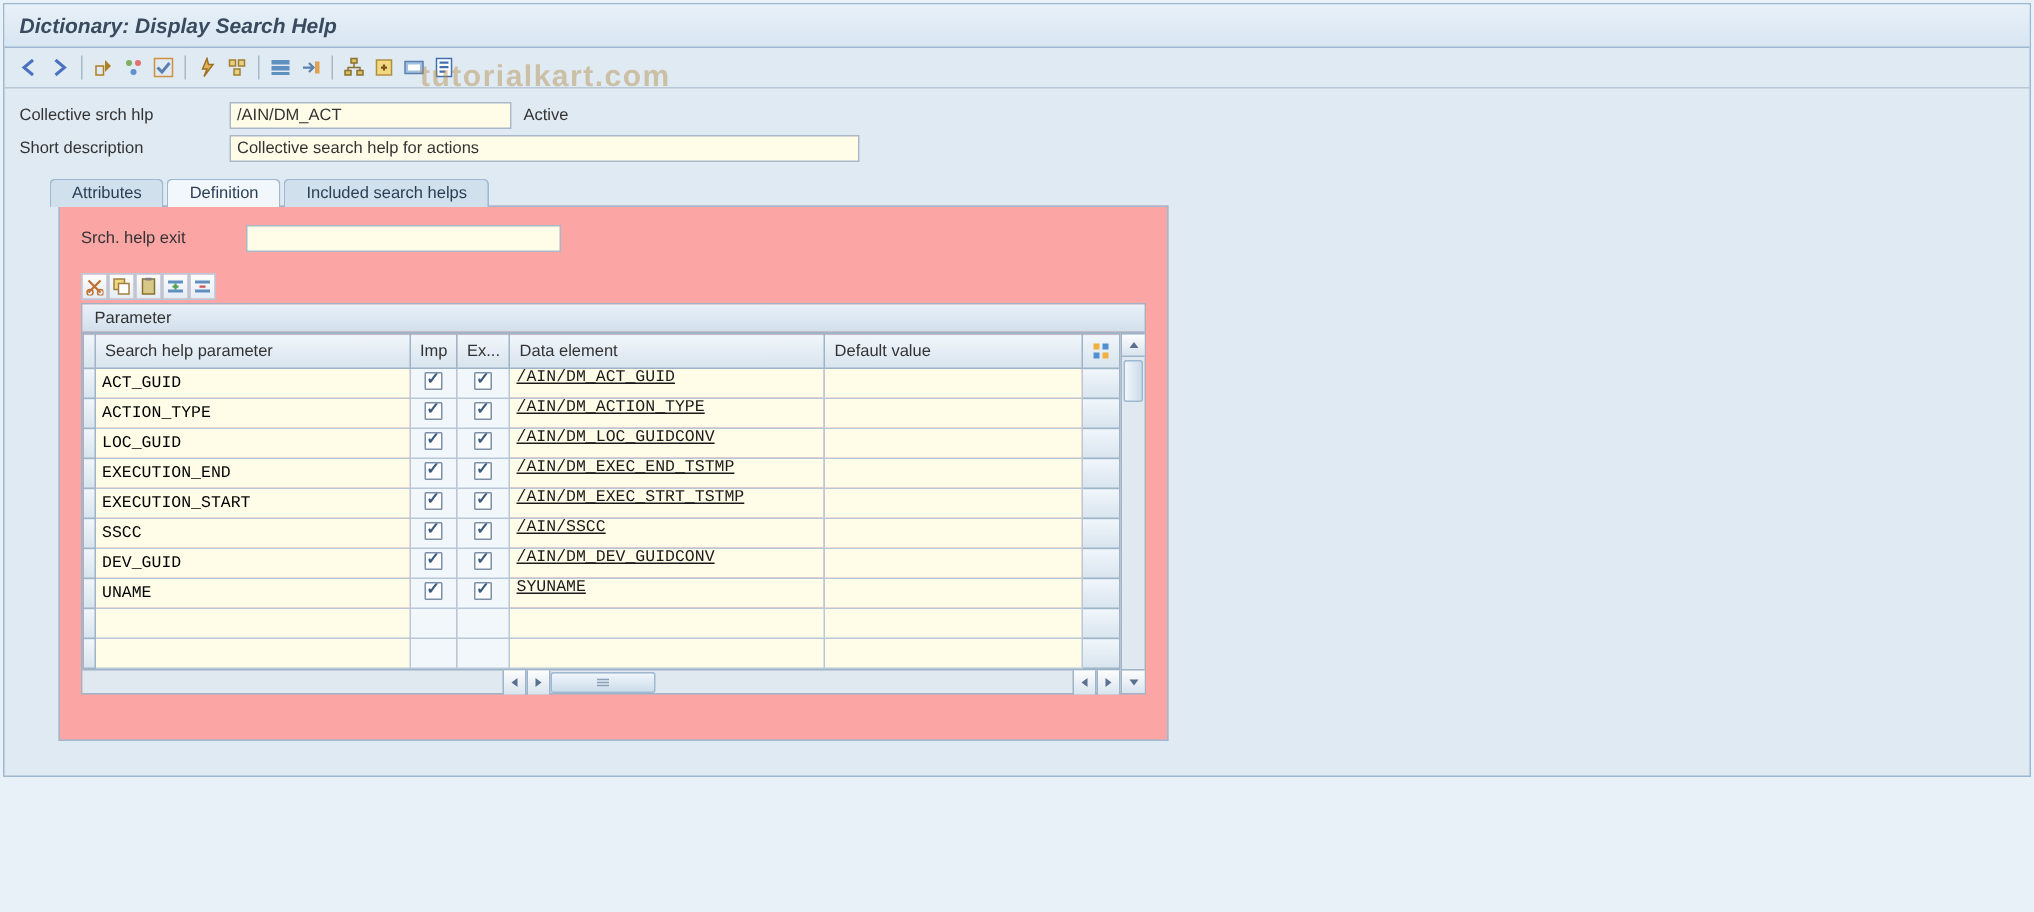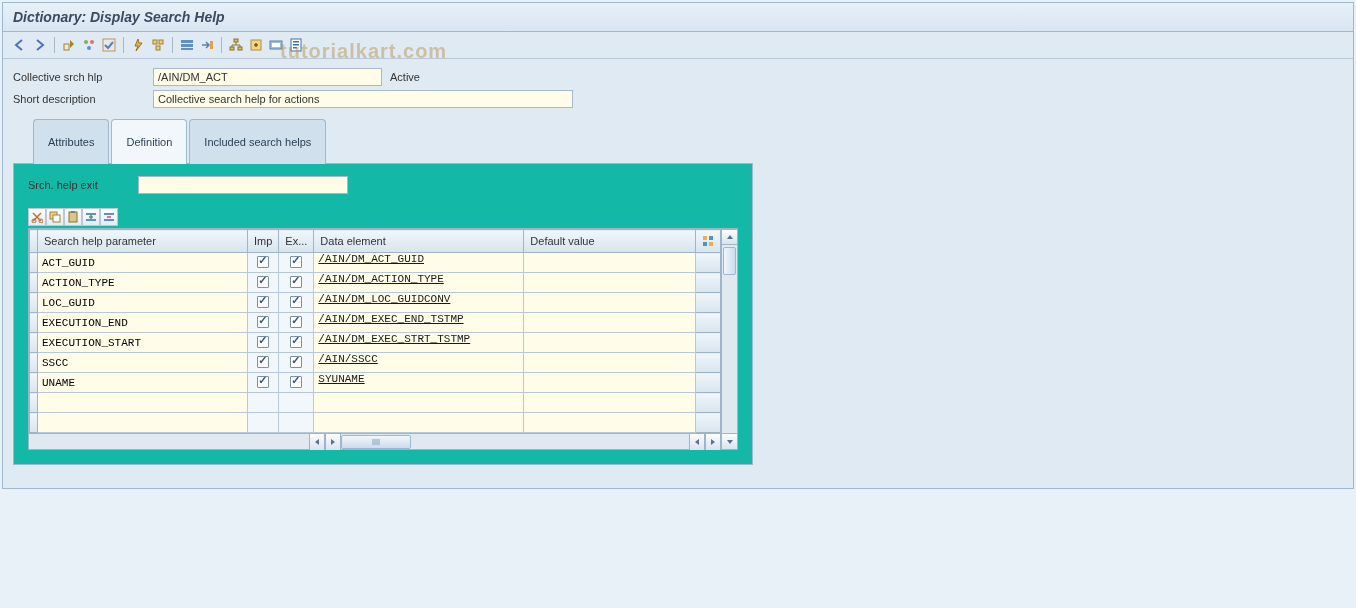--- a/index.html
+++ b/index.html
@@ -8,23 +8,23 @@
     .title-bar { background: linear-gradient(#e8f0f8,#d8e6f2); border-bottom: 1px solid #9db8d0; padding: 6px 10px; font-style: italic; font-weight: bold; font-size: 14px; color: #3a4a5f; }
     .toolbar { padding: 4px 8px; border-bottom: 1px solid #b8c8d8; display: flex; align-items: center; gap: 2px; }
     .tb-icon { width: 18px; height: 18px; display: inline-flex; align-items: center; justify-content: center; border: 1px solid transparent; border-radius: 2px; cursor: pointer; }
     .tb-sep { width: 1px; height: 16px; background: #a8b8c8; margin: 0 3px; }
     .info-area { padding: 6px 10px 12px; }
     .info-row { display: flex; align-items: center; margin: 2px 0; height: 20px; }
     .info-label { width: 140px; font-size: 11px; }
     .info-field { background: #fffde8; border: 1px solid #a8b8c8; height: 18px; line-height: 16px; padding: 0 4px; font-size: 11px; }
     .info-status { margin-left: 8px; font-size: 11px; }
     .tabs { display: flex; align-items: flex-end; margin: 10px 0 0 20px; position: relative; z-index: 2; }
-    .tab { background: #d0e0ec; border: 1px solid #9db8d0; border-bottom: none; padding: 16px 14px; font-size: 11px; border-radius: 4px 4px 0 0; margin-right: 2px; cursor: pointer; color: #2a3f55; }
+    .tab { background: #d0e0ec; border: 1px solid #9db8d0; border-bottom: none; padding: 3px 14px; font-size: 11px; border-radius: 4px 4px 0 0; margin-right: 2px; cursor: pointer; color: #2a3f55; }
     .tab.active { background: #f2f7fb; font-weight: normal; }
-    .panel { border: 1px solid #9db8d0; margin: 0 10px 10px 0; background: #14b8a6; padding: 12px 14px 14px; width: 740px; position: relative; top: -1px; }
+    .panel { border: 1px solid #9db8d0; margin: 0 10px 10px 26px; background: #fca5a5; padding: 12px 14px 30px; width: 740px; position: relative; top: -1px; }
     .panel-row { display: flex; align-items: center; margin-bottom: 14px; }
     .panel-label { width: 110px; font-size: 11px; }
     .panel-field { background: #fffde8; border: 1px solid #a8b8c8; height: 18px; width: 210px; }
     .mini-toolbar { display: flex; gap: 0; margin-bottom: 2px; }
     .mini-btn { width: 18px; height: 18px; border: 1px solid #b8c8d8; background: linear-gradient(#fdfdfd,#e4ecf4); display: inline-flex; align-items: center; justify-content: center; cursor: pointer; }
     .grid-box { border: 1px solid #a0b4c8;}
     .grid-caption { background: linear-gradient(#e8f0f8,#d2e0ec); border-bottom: 1px solid #a0b4c8; padding: 3px 8px; font-size: 11px; }
     .grid-body { display: flex; }
     .grid-table { flex: 1; }
     .grid-sb { width: 16px; background: #e0e8f0; border-left: 1px solid #a0b4c8; position: relative; }
@@ -142,21 +142,21 @@
           <rect x="4" y="3" width="6" height="1.5" fill="#4070b0"></rect>
           <rect x="4" y="6" width="6" height="1.5" fill="#4070b0"></rect>
           <rect x="4" y="9" width="4" height="1.5" fill="#4070b0"></rect>
         </svg>
       </span>
   </div>
 
   <div class="info-area">
     <div class="info-row">
       <div class="info-label">Collective srch hlp</div>
-      <div class="info-field" style="width:229px">/AIN/DM_ACT</div>
+      <div class="info-field" style="width:188px">/AIN/DM_ACT</div>
       <div class="info-status">Active</div>
     </div>
     <div class="info-row">
       <div class="info-label">Short description</div>
       <div class="info-field" style="width:420px">Collective search help for actions</div>
     </div>
 
     <div class="tabs" id="tabs-container">
         <div class="tab">Attributes</div>
         <div class="tab active">Definition</div>
@@ -199,20 +199,21 @@
         <span class="mini-btn">
             <svg width="12" height="12">
               <rect x="1" y="2" width="10" height="2" fill="#6090c0"></rect>
               <rect x="1" y="8" width="10" height="2" fill="#6090c0"></rect>
               <path d="M4 6 L8 6" stroke="#d05050" stroke-width="1.5"></path>
             </svg>
           </span>
       </div>
 
       <div class="grid-box">
+        <div class="grid-caption">Parameter</div>
         <div class="grid-body">
           <div class="grid-table">
             <table>
               <thead>
                 <tr>
                   <th class="sel"></th>
                   <th style="width:210px">Search help parameter</th>
                   <th style="width:30px">Imp</th>
                   <th style="width:30px">Ex...</th>
                   <th style="width:210px">Data element</th>
@@ -289,20 +290,31 @@
                     <td class="chk-cell"><span class="chk on"></span></td>
                     <td class="chk-cell"><span class="chk on"></span></td>
                     <td>
                       <div class="cell-input"><span class="de-link">/AIN/SSCC</span></div>
                     </td>
                     <td><input class="cell-input" value="" style=""></td>
                     <td class="sel"></td>
                   </tr>
                   <tr>
                     <td class="sel"></td>
+                    <td><input class="cell-input" value="DEV_GUID" style=""></td>
+                    <td class="chk-cell"><span class="chk on"></span></td>
+                    <td class="chk-cell"><span class="chk on"></span></td>
+                    <td>
+                      <div class="cell-input"><span class="de-link">/AIN/DM_DEV_GUIDCONV</span></div>
+                    </td>
+                    <td><input class="cell-input" value="" style=""></td>
+                    <td class="sel"></td>
+                  </tr>
+                  <tr>
+                    <td class="sel"></td>
                     <td><input class="cell-input" value="UNAME" style=""></td>
                     <td class="chk-cell"><span class="chk on"></span></td>
                     <td class="chk-cell"><span class="chk on"></span></td>
                     <td>
                       <div class="cell-input"><span class="de-link">SYUNAME</span></div>
                     </td>
                     <td><input class="cell-input" value="" style=""></td>
                     <td class="sel"></td>
                   </tr>
                   <tr>

